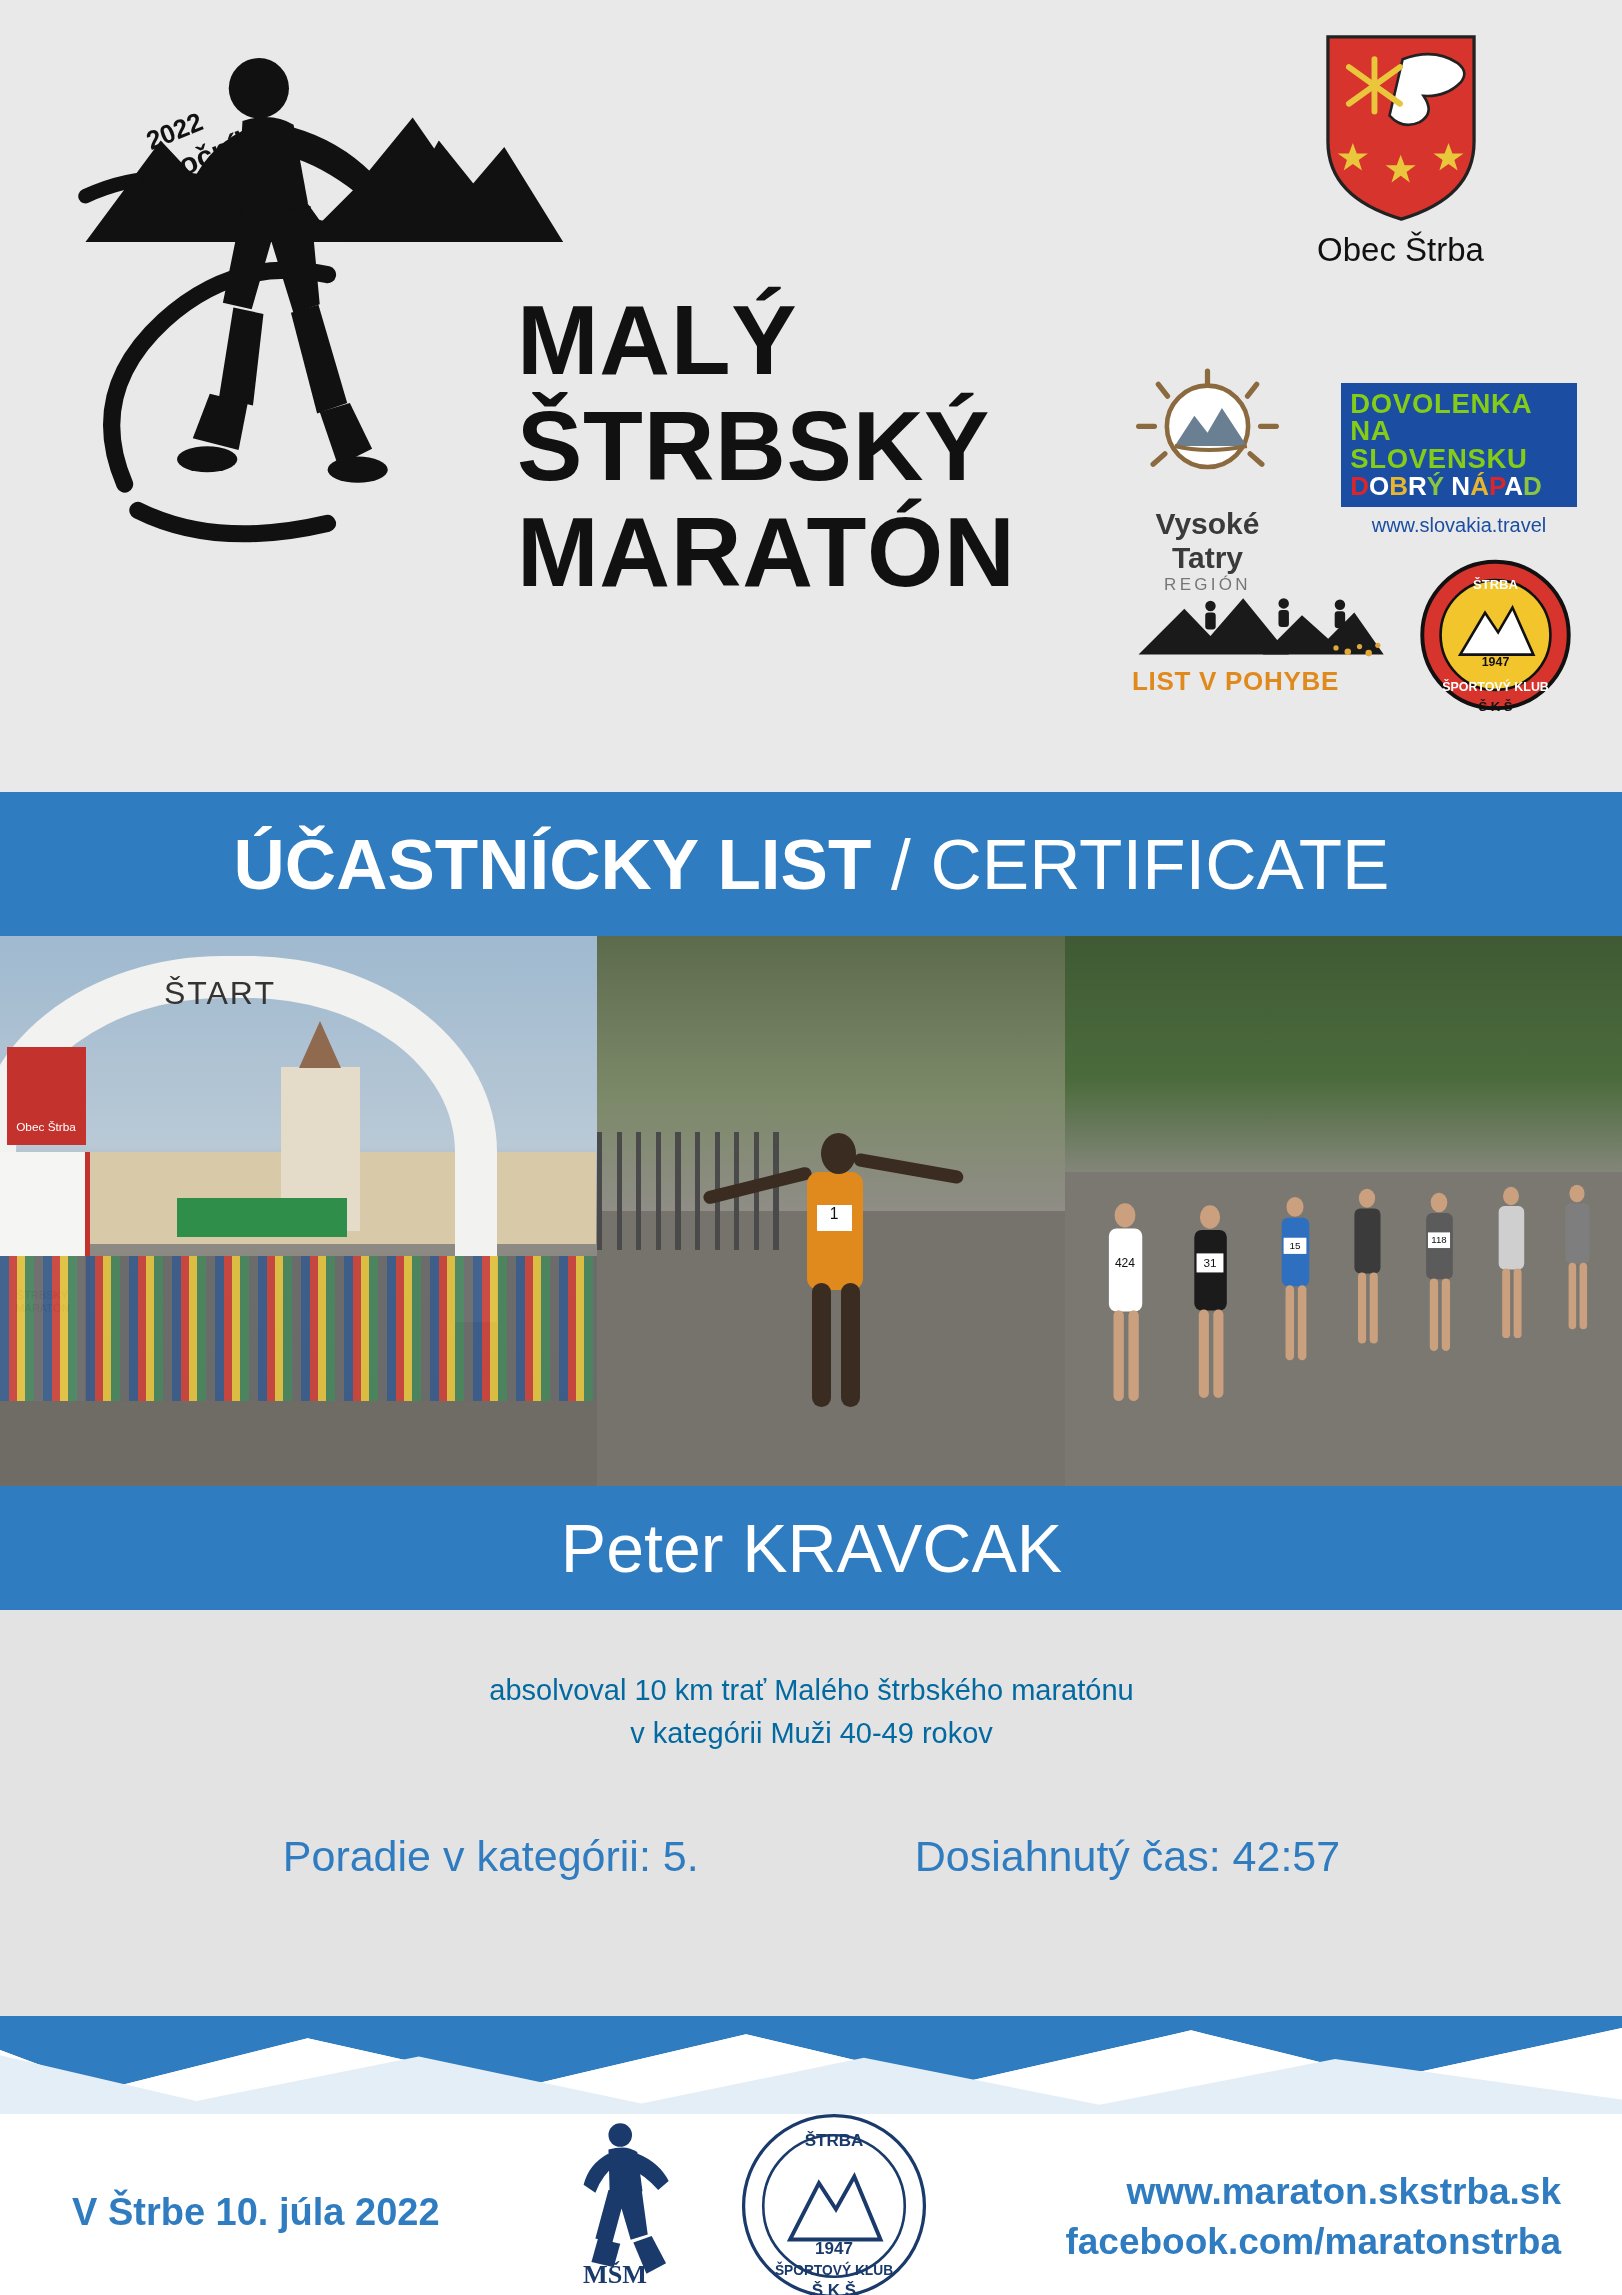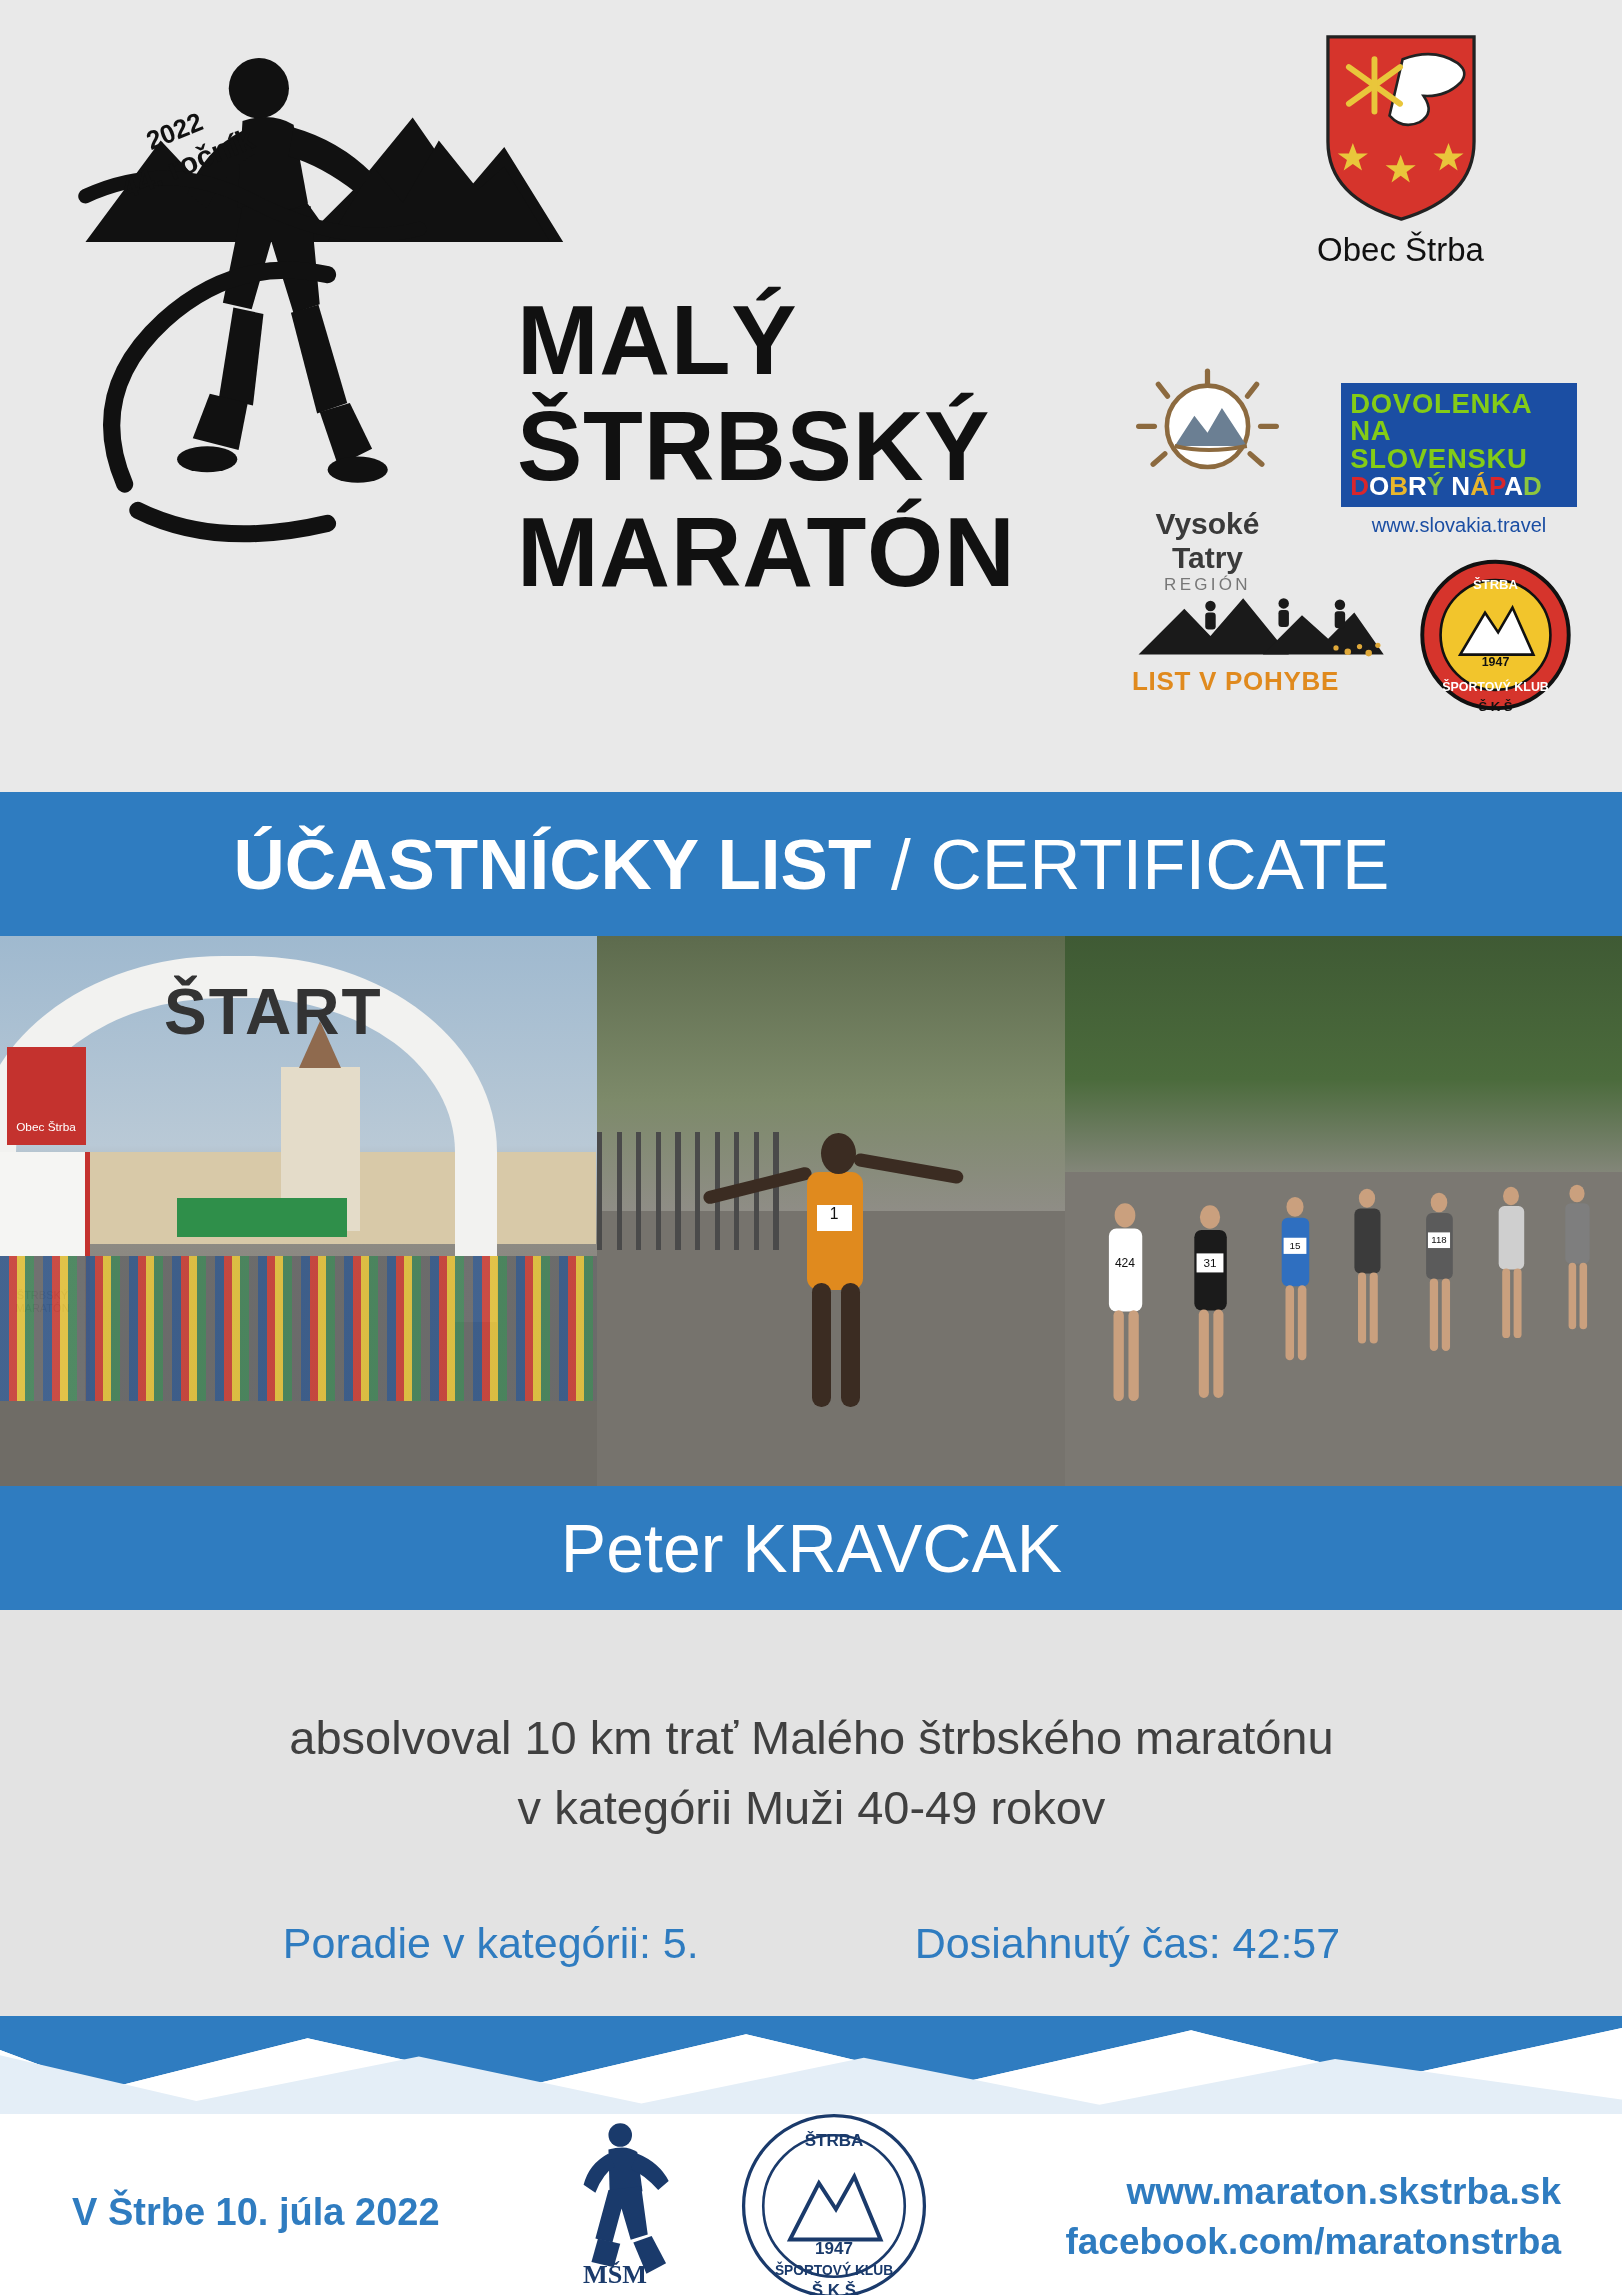--- a/index.html
+++ b/index.html
@@ -188,22 +188,22 @@
     border: 42px solid #f2f2f0;
     border-bottom: none;
     border-top-left-radius: 249px 196px;
     border-top-right-radius: 249px 196px;
     box-sizing: border-box;
   }
   .arch-text {
     position: absolute;
     left: 164px;
     top: 39px;
-    font-size: 64px;
-    font-weight: bold;
+    font-size: 32px;
+    font-weight: normal;
     color: #333;
     letter-spacing: 2px;
   }
   .arch-badge {
     position: absolute;
     left: 6.5px;
     top: 111px;
     width: 79px;
     height: 98px;
     background: #c4322e;
@@ -374,23 +374,23 @@
   }
 
   
   .body-area {
     position: relative;
     height: 406px;
     background: #e3e3e3;
     text-align: center;
   }
   .desc {
-    padding-top: 93px;
-    color: #404040;
-    font-size: 47px;
+    padding-top: 59px;
+    color: #0369a1;
+    font-size: 29px;
     line-height: 1.48;
   }
   .results {
     margin-top: 77px;
     display: flex;
     justify-content: center;
     gap: 216px;
     color: #2f7cc0;
     font-size: 43px;
   }

